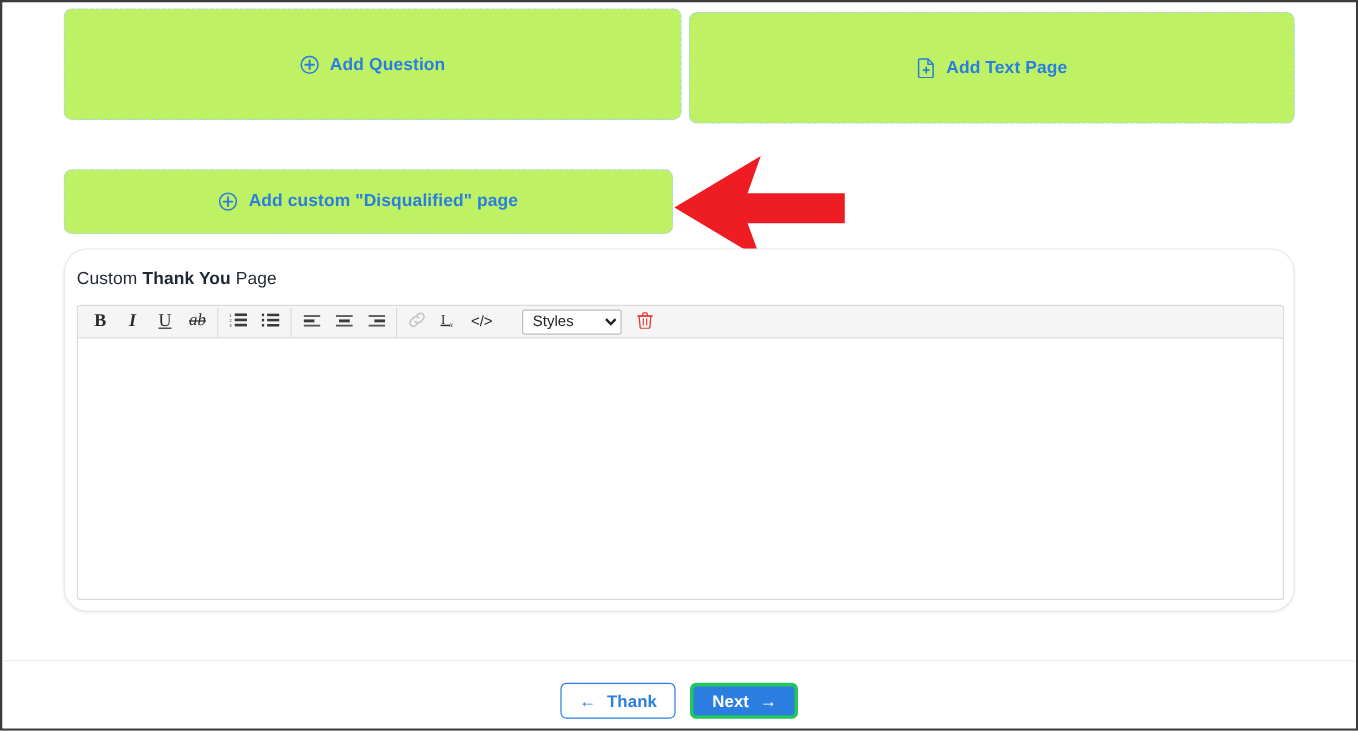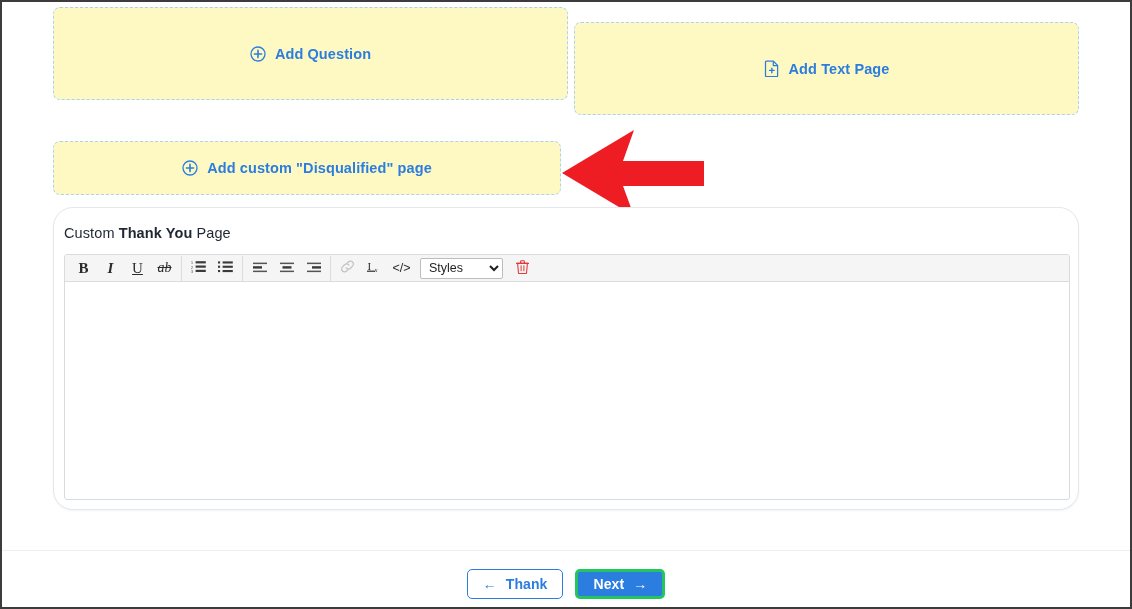--- a/index.html
+++ b/index.html
@@ -33,41 +33,41 @@
     position: absolute;
     left: 0; top: 0;
     width: 1128px;
     height: 548px;
     background: #ffffff;
   }
 
   .dashed-btn {
     border: 1px dashed #a9d2f3;
     border-radius: 7px;
-    background: #fef9c3;
+    background: #bef264;
     display: flex;
     align-items: center;
     justify-content: center;
     cursor: pointer;
     color: #2b7de0;
     font-size: 14.5px;
     font-weight: 600;
     letter-spacing: .1px;
     gap: 9px;
     user-select: none;
   }
 
   #btn-add-question {
     position: absolute;
     left: 51px; top: 5px;
     width: 515px; height: 93px;
   }
   #btn-add-text-page {
     position: absolute;
-    left: 572px; top: 20px;
+    left: 572px; top: 8px;
     width: 505px; height: 93px;
   }
   #btn-add-disqualified {
     position: absolute;
     left: 51px; top: 139px;
     width: 508px; height: 54px;
   }
 
   .dashed-btn .ico { display: inline-flex; align-items: center; }
 
@@ -141,21 +141,21 @@
   }
   .tb-btn.disabled { opacity: .42; cursor: default; }
   .tb-btn.danger { color: #e03a3a; }
 
   .tb-btn .b  { font-family: "Liberation Serif", serif; font-weight: 700; font-size: 15px; }
   .tb-btn .i  { font-family: "Liberation Serif", serif; font-style: italic; font-weight: 700; font-size: 15px; }
   .tb-btn .u  { font-family: "Liberation Serif", serif; text-decoration: underline; font-size: 15px; }
   .tb-btn .s  { font-family: "Liberation Serif", serif; text-decoration: line-through; font-size: 14px; font-style: italic; }
 
   #styles-select {
-    margin-left: 5px;
+    margin-left: 20px;
     width: 83px;
     height: 21px;
     font-family: "Liberation Sans", sans-serif;
     font-size: 12.5px;
     color: #1f1f1f;
     background: #ffffff;
     border: 1px solid #bdbdbd;
     border-radius: 2px;
     padding-left: 4px;
     cursor: pointer;

